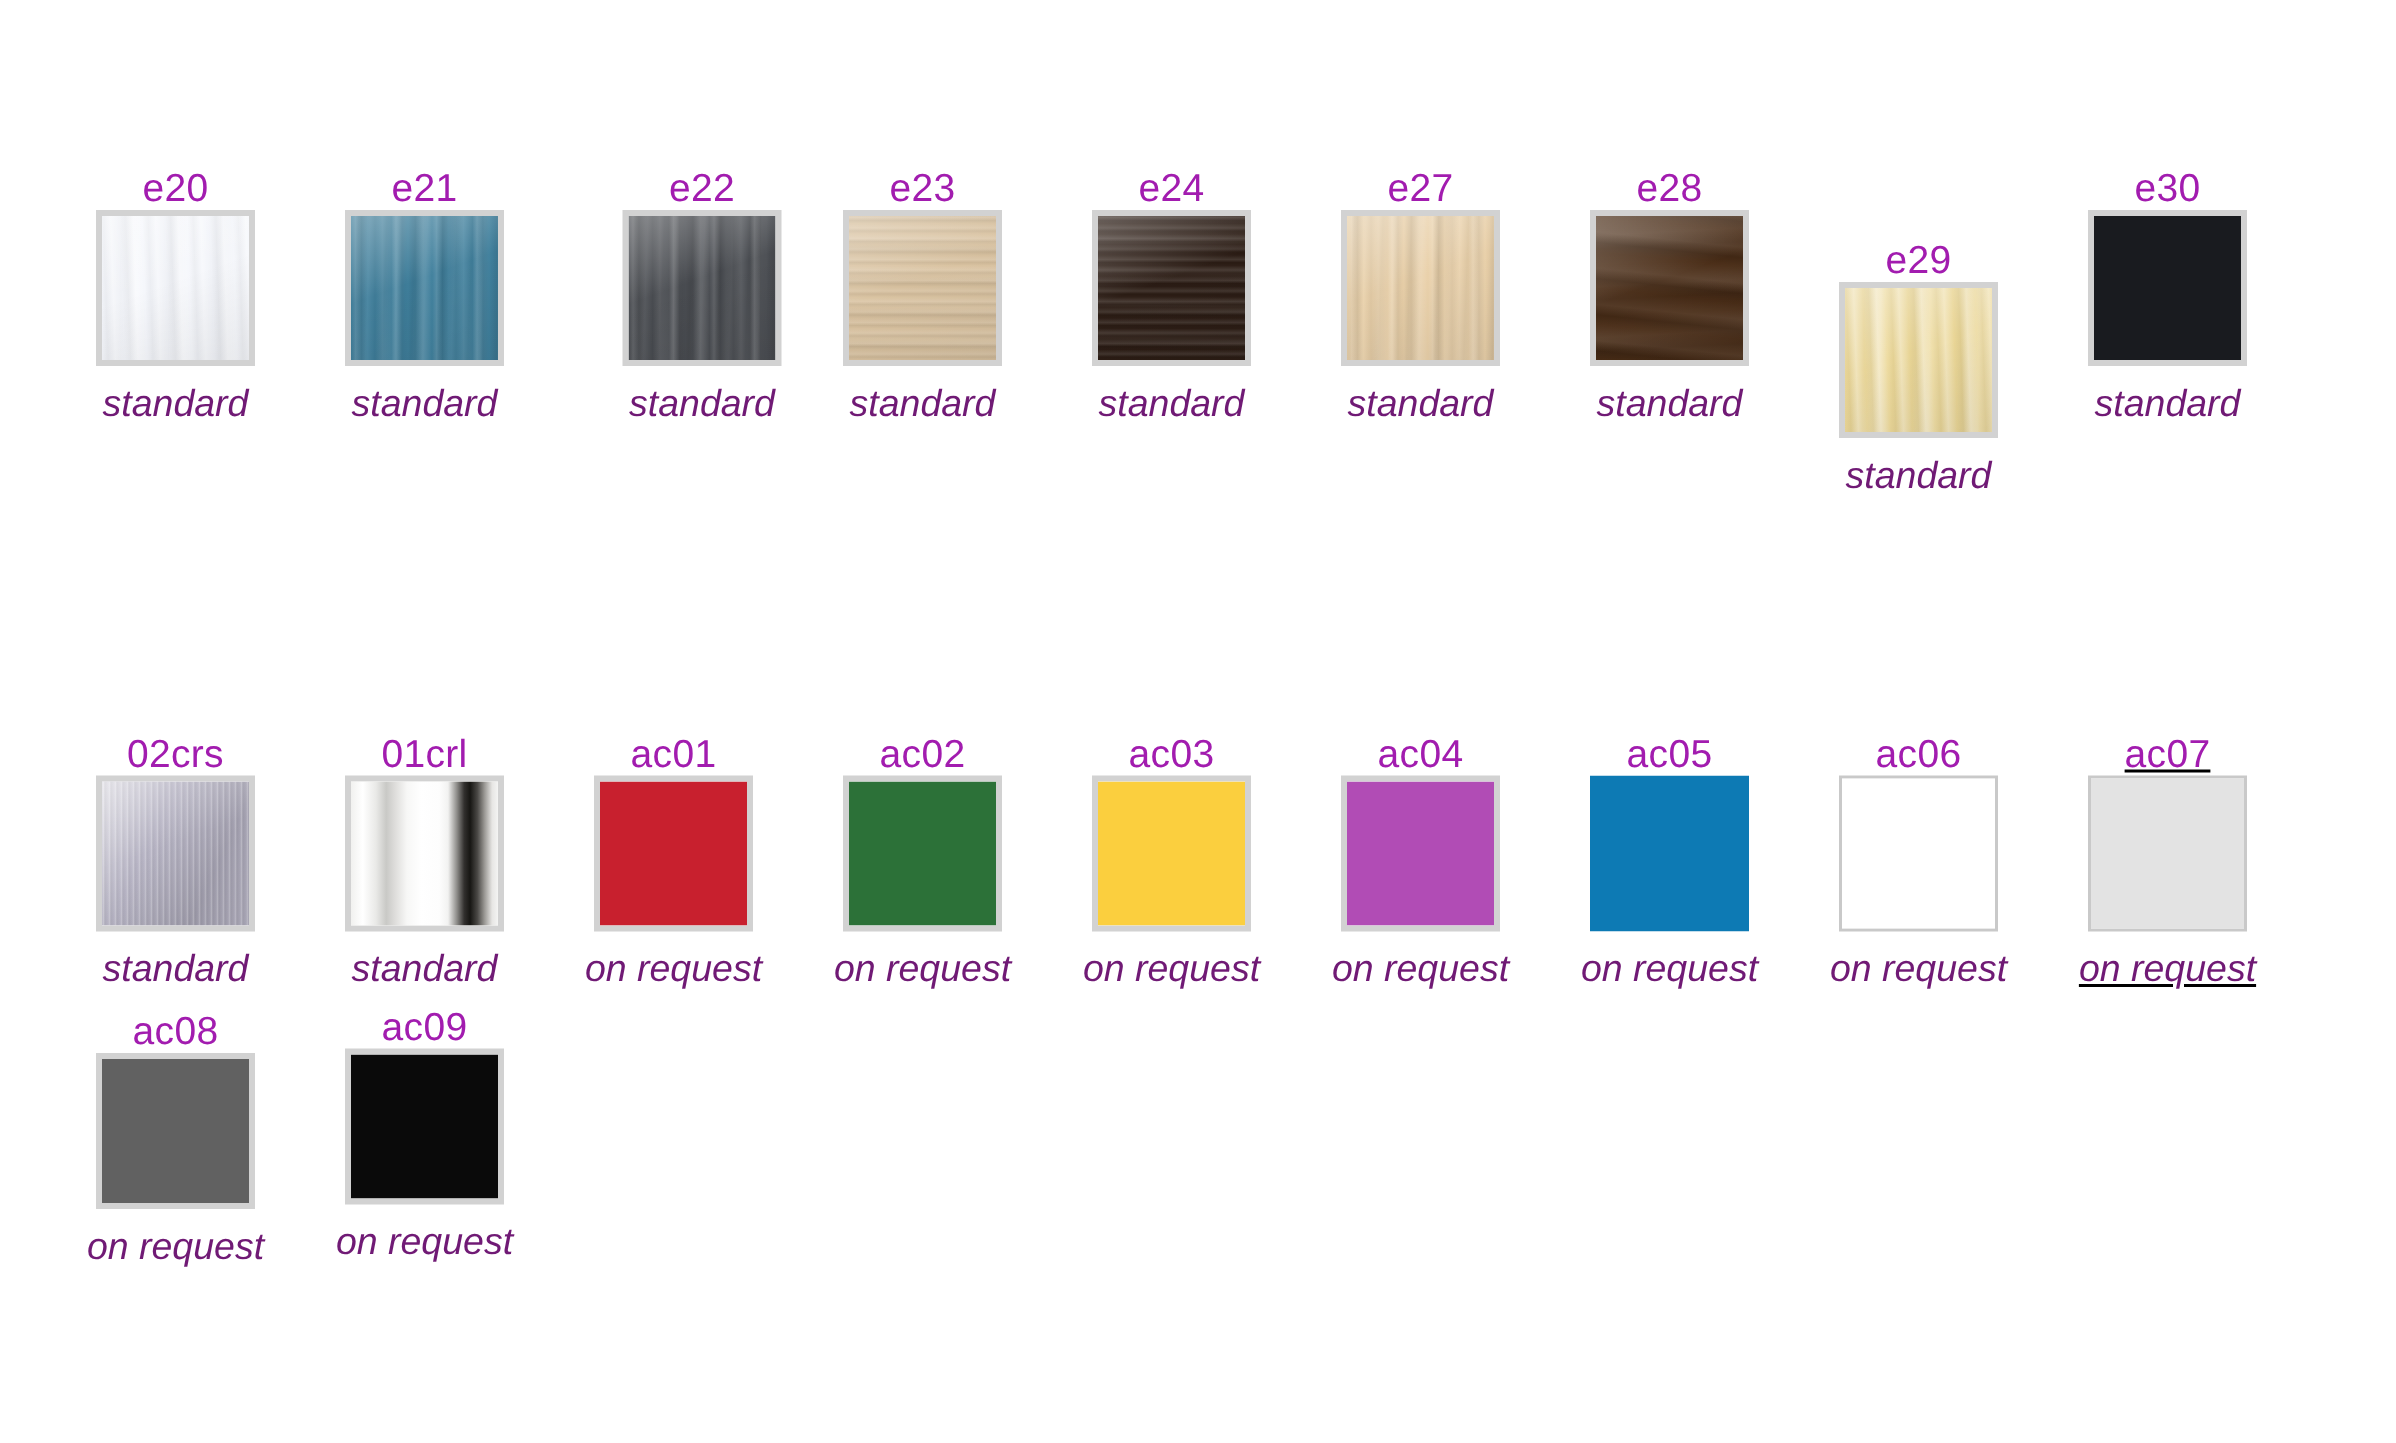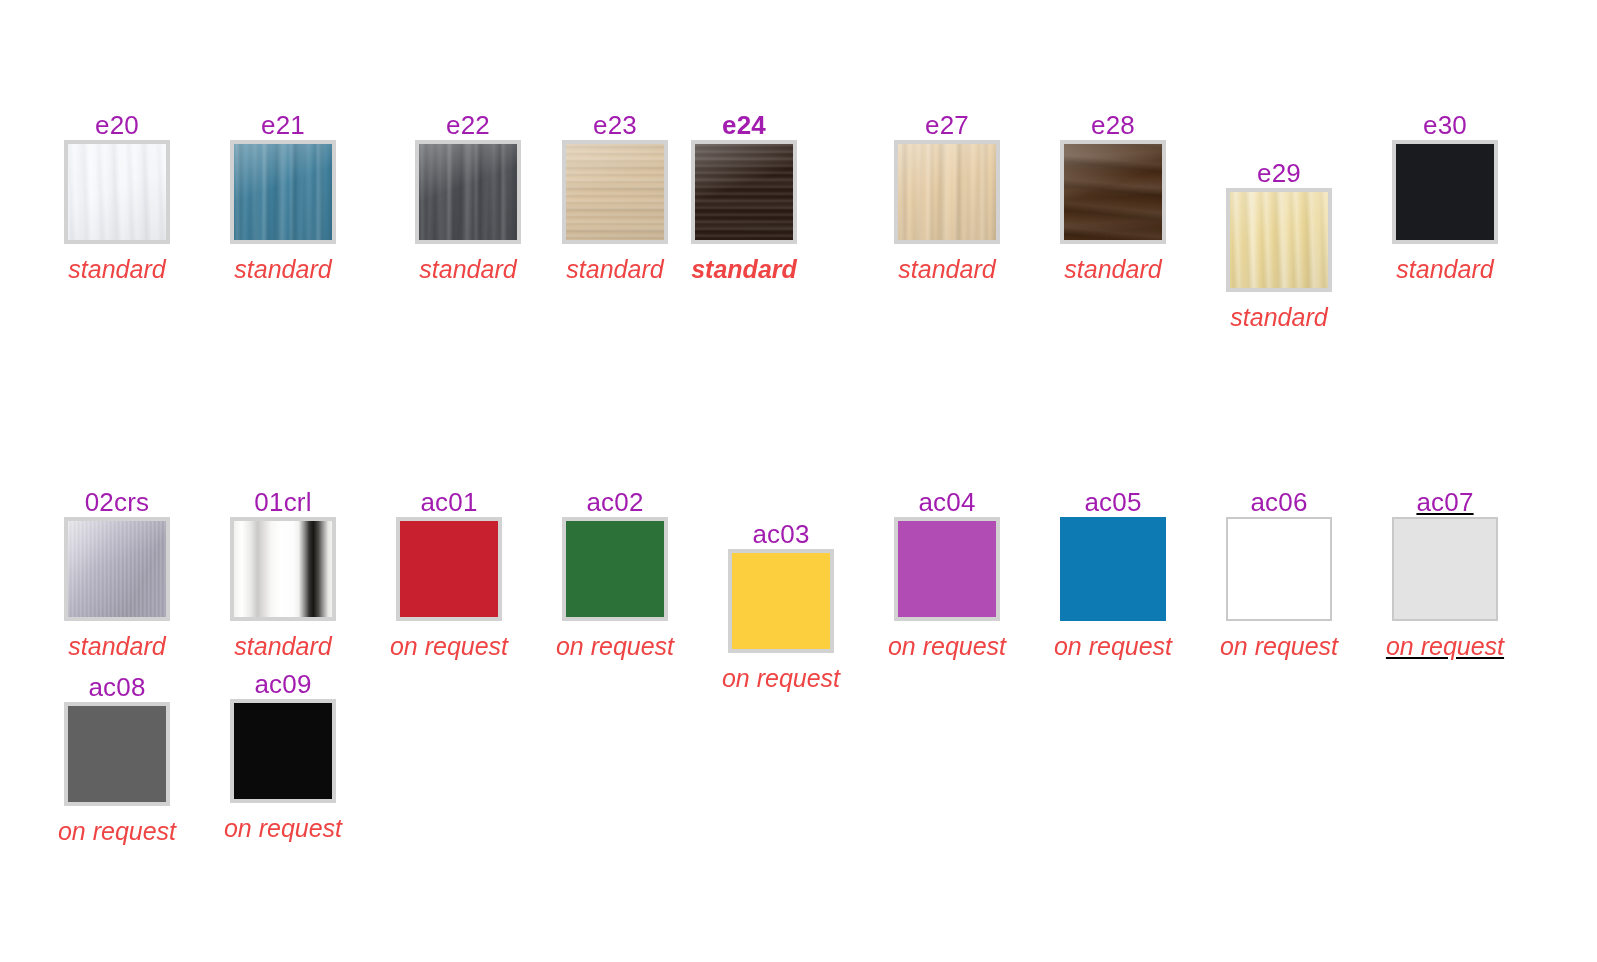--- a/index.html
+++ b/index.html
@@ -70,21 +70,21 @@
 
   .sw-inner {
     position: absolute;
     left: 0; top: 0; right: 0; bottom: 0;
   }
 
   .sw-avail {
     font-family: "Liberation Sans", sans-serif;
     font-style: italic;
     font-size: 25px;
-    color: #ef4444;
+    color: #701a75;
     text-align: center;
     line-height: 30px;
     height: 30px;
     margin-top: 10px;
     white-space: nowrap;
   }
 
   
 
   
@@ -232,21 +232,21 @@
     <div class="swatch-group" style="left: 532px; top: 110px;">
       <div class="sw-code">e23</div>
       <div class="sw-tile-wrap">
         <div class="sw-tile frame-thick">
           <div class="sw-inner grain-h" style="background-color: rgb(217, 194, 160);"></div>
           <div class="sw-inner sheen-soft"></div>
         </div>
       </div>
       <div class="sw-avail">standard</div>
     </div>
-    <div class="swatch-group" style="left: 661px; top: 110px; font-weight: bold;">
+    <div class="swatch-group" style="left: 698px; top: 110px;">
       <div class="sw-code">e24</div>
       <div class="sw-tile-wrap">
         <div class="sw-tile frame-thick">
           <div class="sw-inner grain-h" style="background-color: rgb(44, 29, 21);"></div>
           <div class="sw-inner sheen-soft"></div>
         </div>
       </div>
       <div class="sw-avail">standard</div>
     </div>
     <div class="swatch-group" style="left: 864px; top: 110px;">
@@ -318,21 +318,21 @@
     </div>
     <div class="swatch-group" style="left: 532px; top: 487px;">
       <div class="sw-code">ac02</div>
       <div class="sw-tile-wrap">
         <div class="sw-tile frame-thick">
           <div class="sw-inner" style="background-color: rgb(44, 113, 56);"></div>
         </div>
       </div>
       <div class="sw-avail">on request</div>
     </div>
-    <div class="swatch-group" style="left: 698px; top: 487px; margin-top: 32px;">
+    <div class="swatch-group" style="left: 698px; top: 487px;">
       <div class="sw-code">ac03</div>
       <div class="sw-tile-wrap">
         <div class="sw-tile frame-thick">
           <div class="sw-inner" style="background-color: rgb(251, 207, 62);"></div>
         </div>
       </div>
       <div class="sw-avail">on request</div>
     </div>
     <div class="swatch-group" style="left: 864px; top: 487px;">
       <div class="sw-code">ac04</div>

